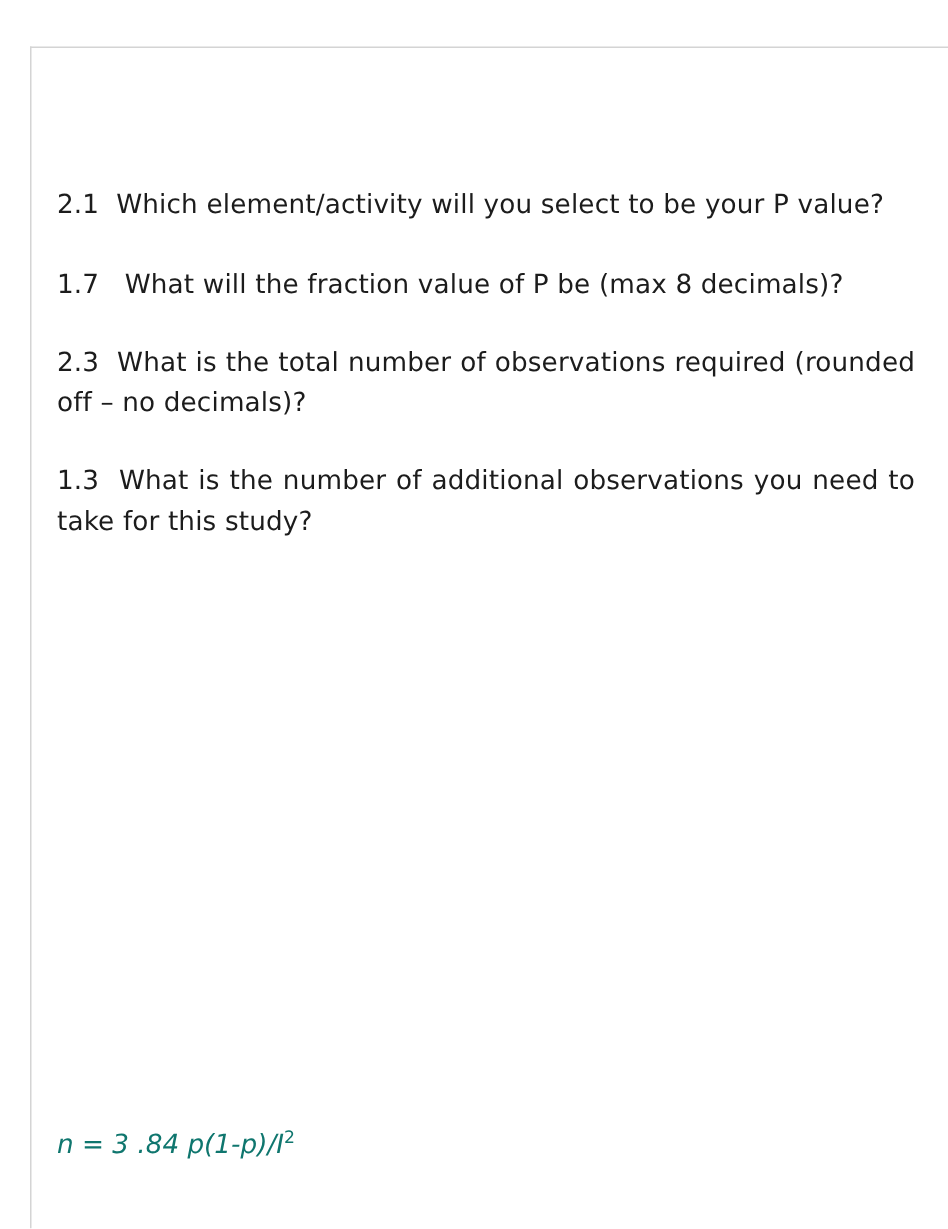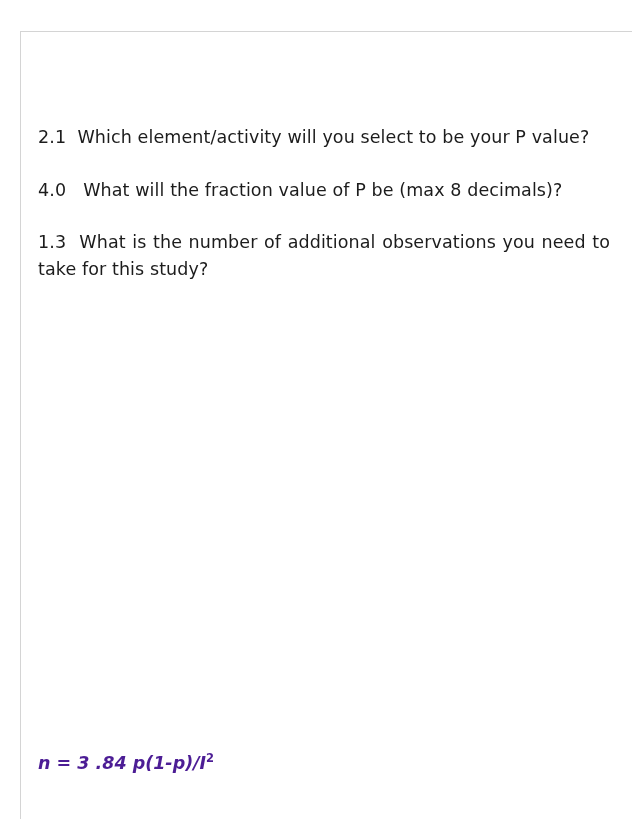--- a/index.html
+++ b/index.html
@@ -59,24 +59,23 @@
   }
   .q .num {
     white-space: nowrap;
   }
   .formula {
     position: absolute;
     left: 22px;
     top: 752px;
     font-size: 17.5px;
     font-style: italic;
-    color: #4c1d95;
+    color: #0f766e;
     line-height: 1.2;
     white-space: nowrap;
-    font-weight: bold;
   }
   .formula .sup {
     font-size: 11.5px;
     vertical-align: super;
     font-style: normal;
   }
 </style>
 </head>
 <body>
 
@@ -86,24 +85,28 @@
   <div class="edge-left"></div>
 
   <div class="content">
 
     <p class="q">
       <span class="num">2.1</span>&nbsp;
       <span>Which element/activity will you select to be your P value?</span>
     </p>
 
     <p class="q">
-      <span class="num">4.0</span>&nbsp;&nbsp;
+      <span class="num">1.7</span>&nbsp;&nbsp;
       <span>What will the fraction value of P be (max 8 decimals)?</span>
     </p>
 
+    <p class="q">
+      <span class="num">2.3</span>&nbsp;
+      <span>What is the total number of observations required (rounded off – no decimals)?</span>
+    </p>
 
     <p class="q">
       <span class="num">1.3</span>&nbsp;
       <span>What is the number of additional observations you need to take for this     study?</span>
     </p>
 
 
   </div>
 
   <div class="formula">

